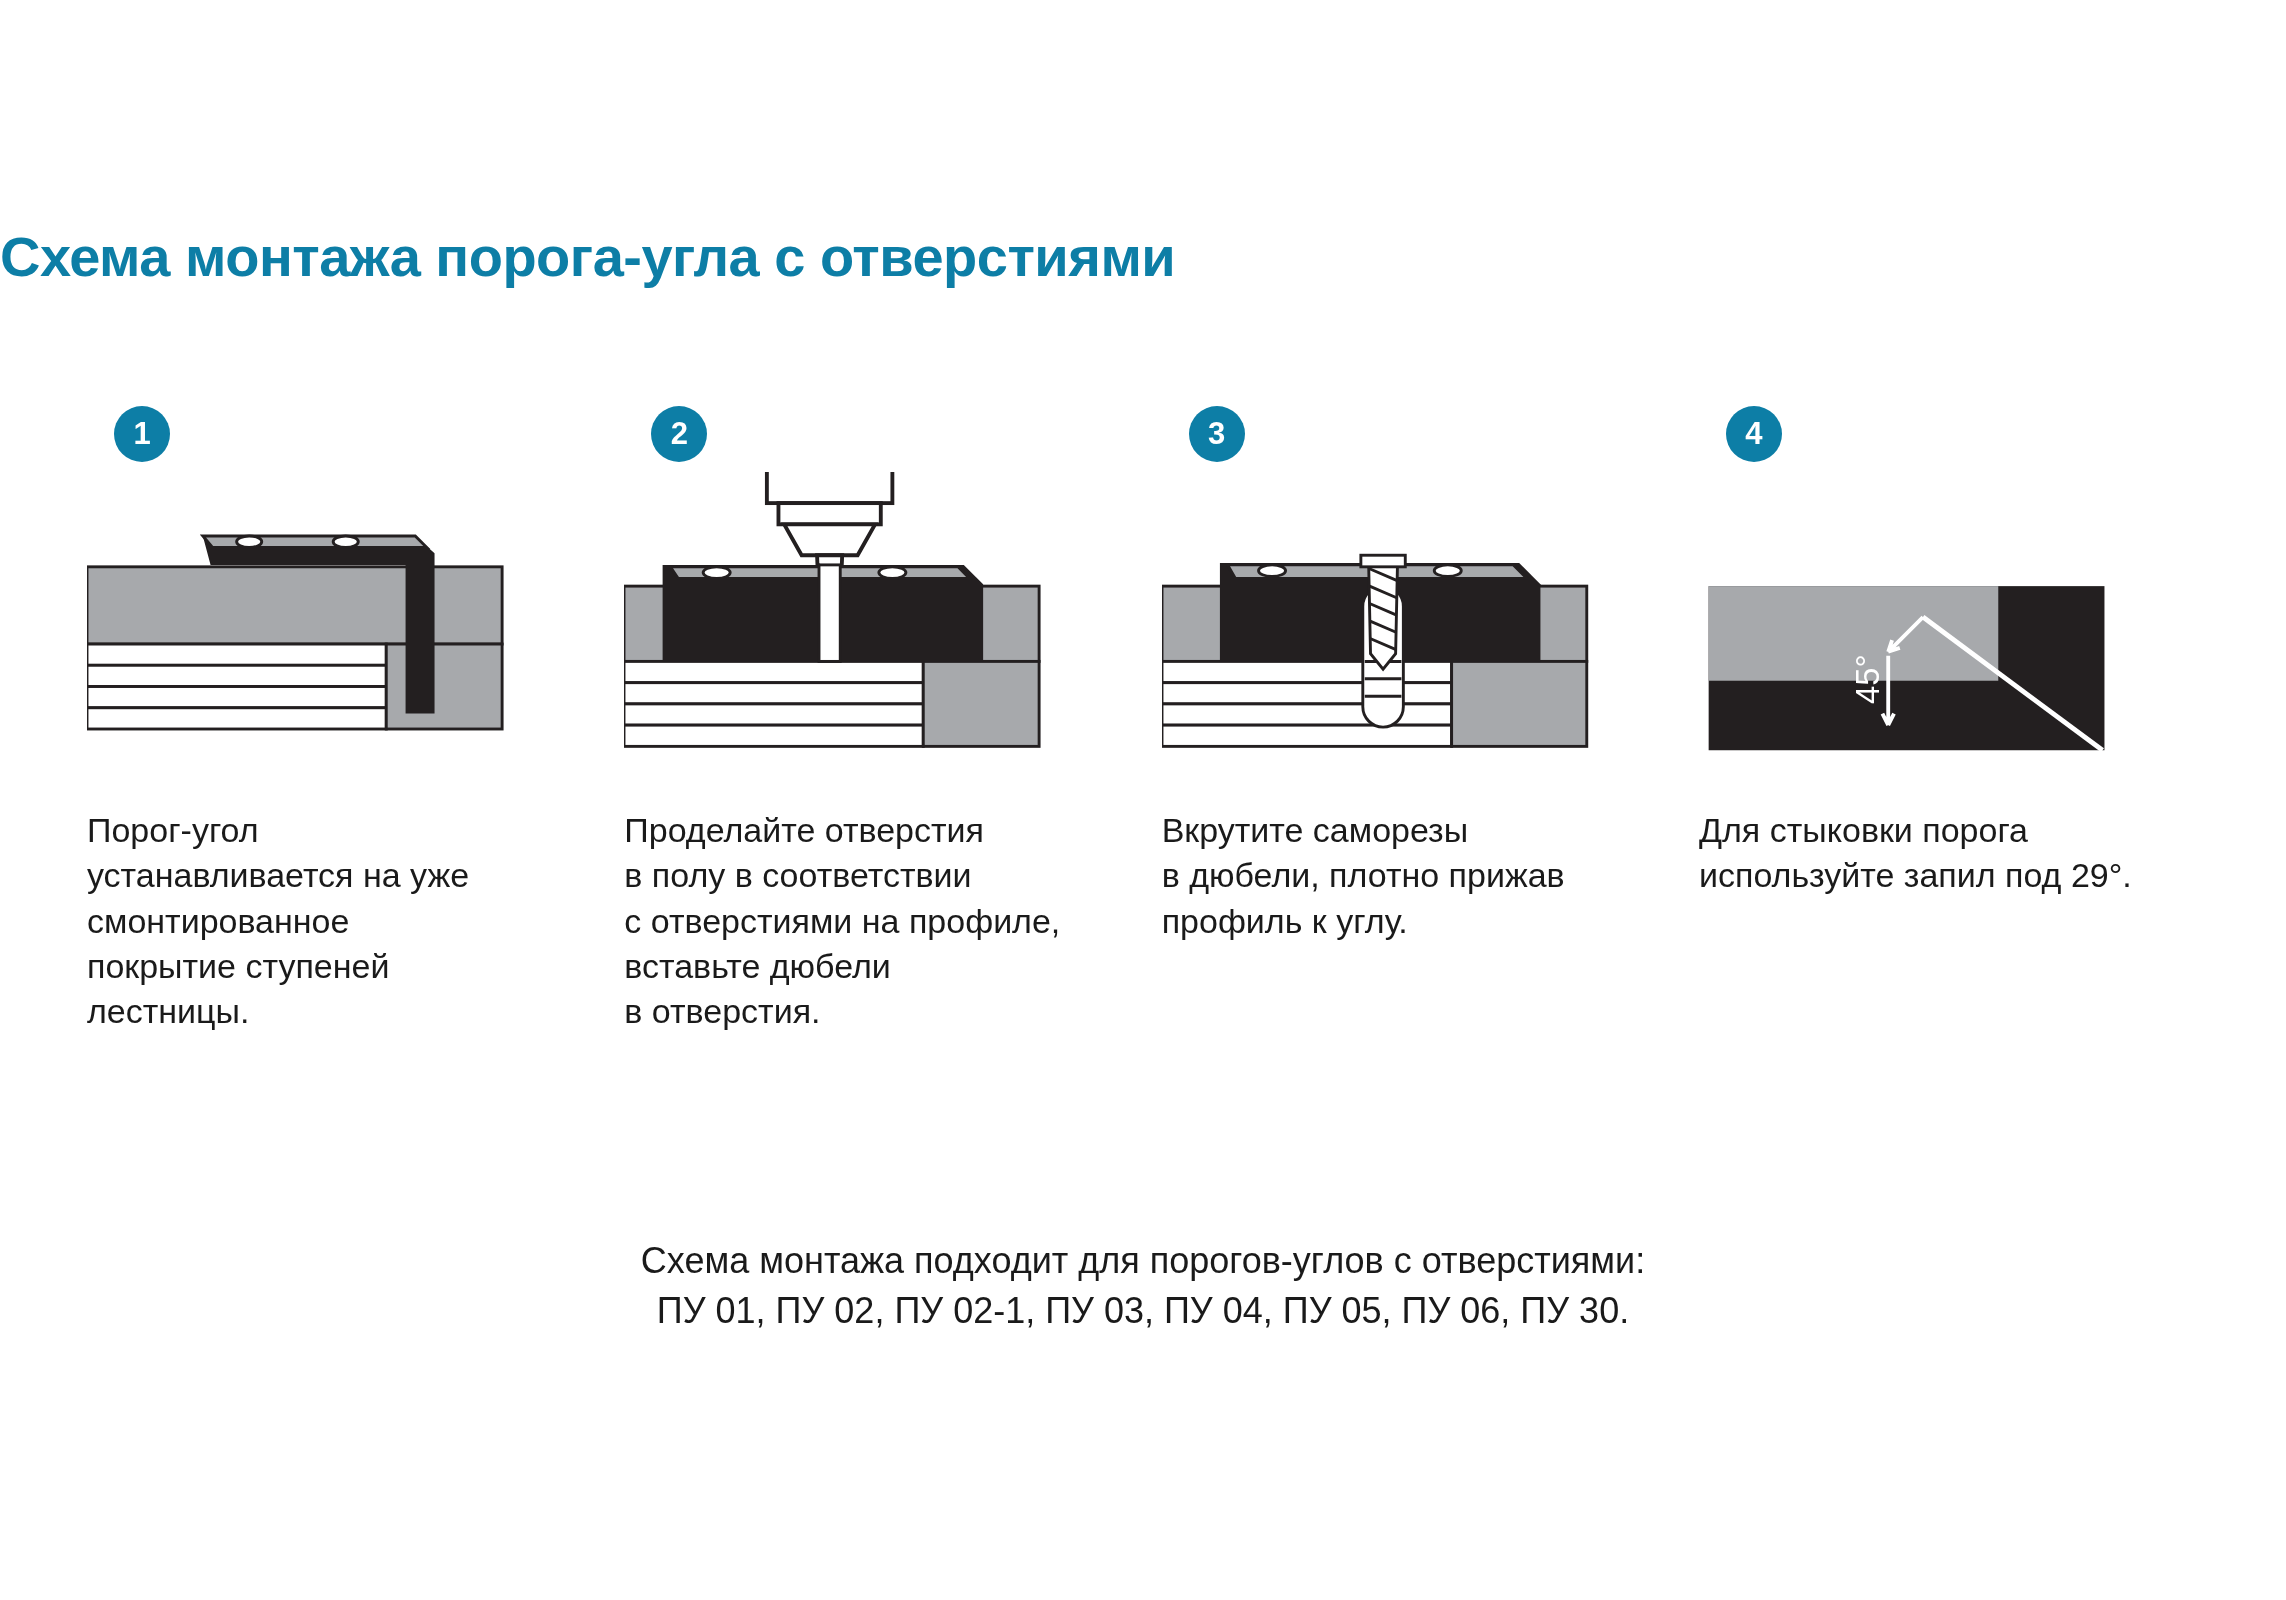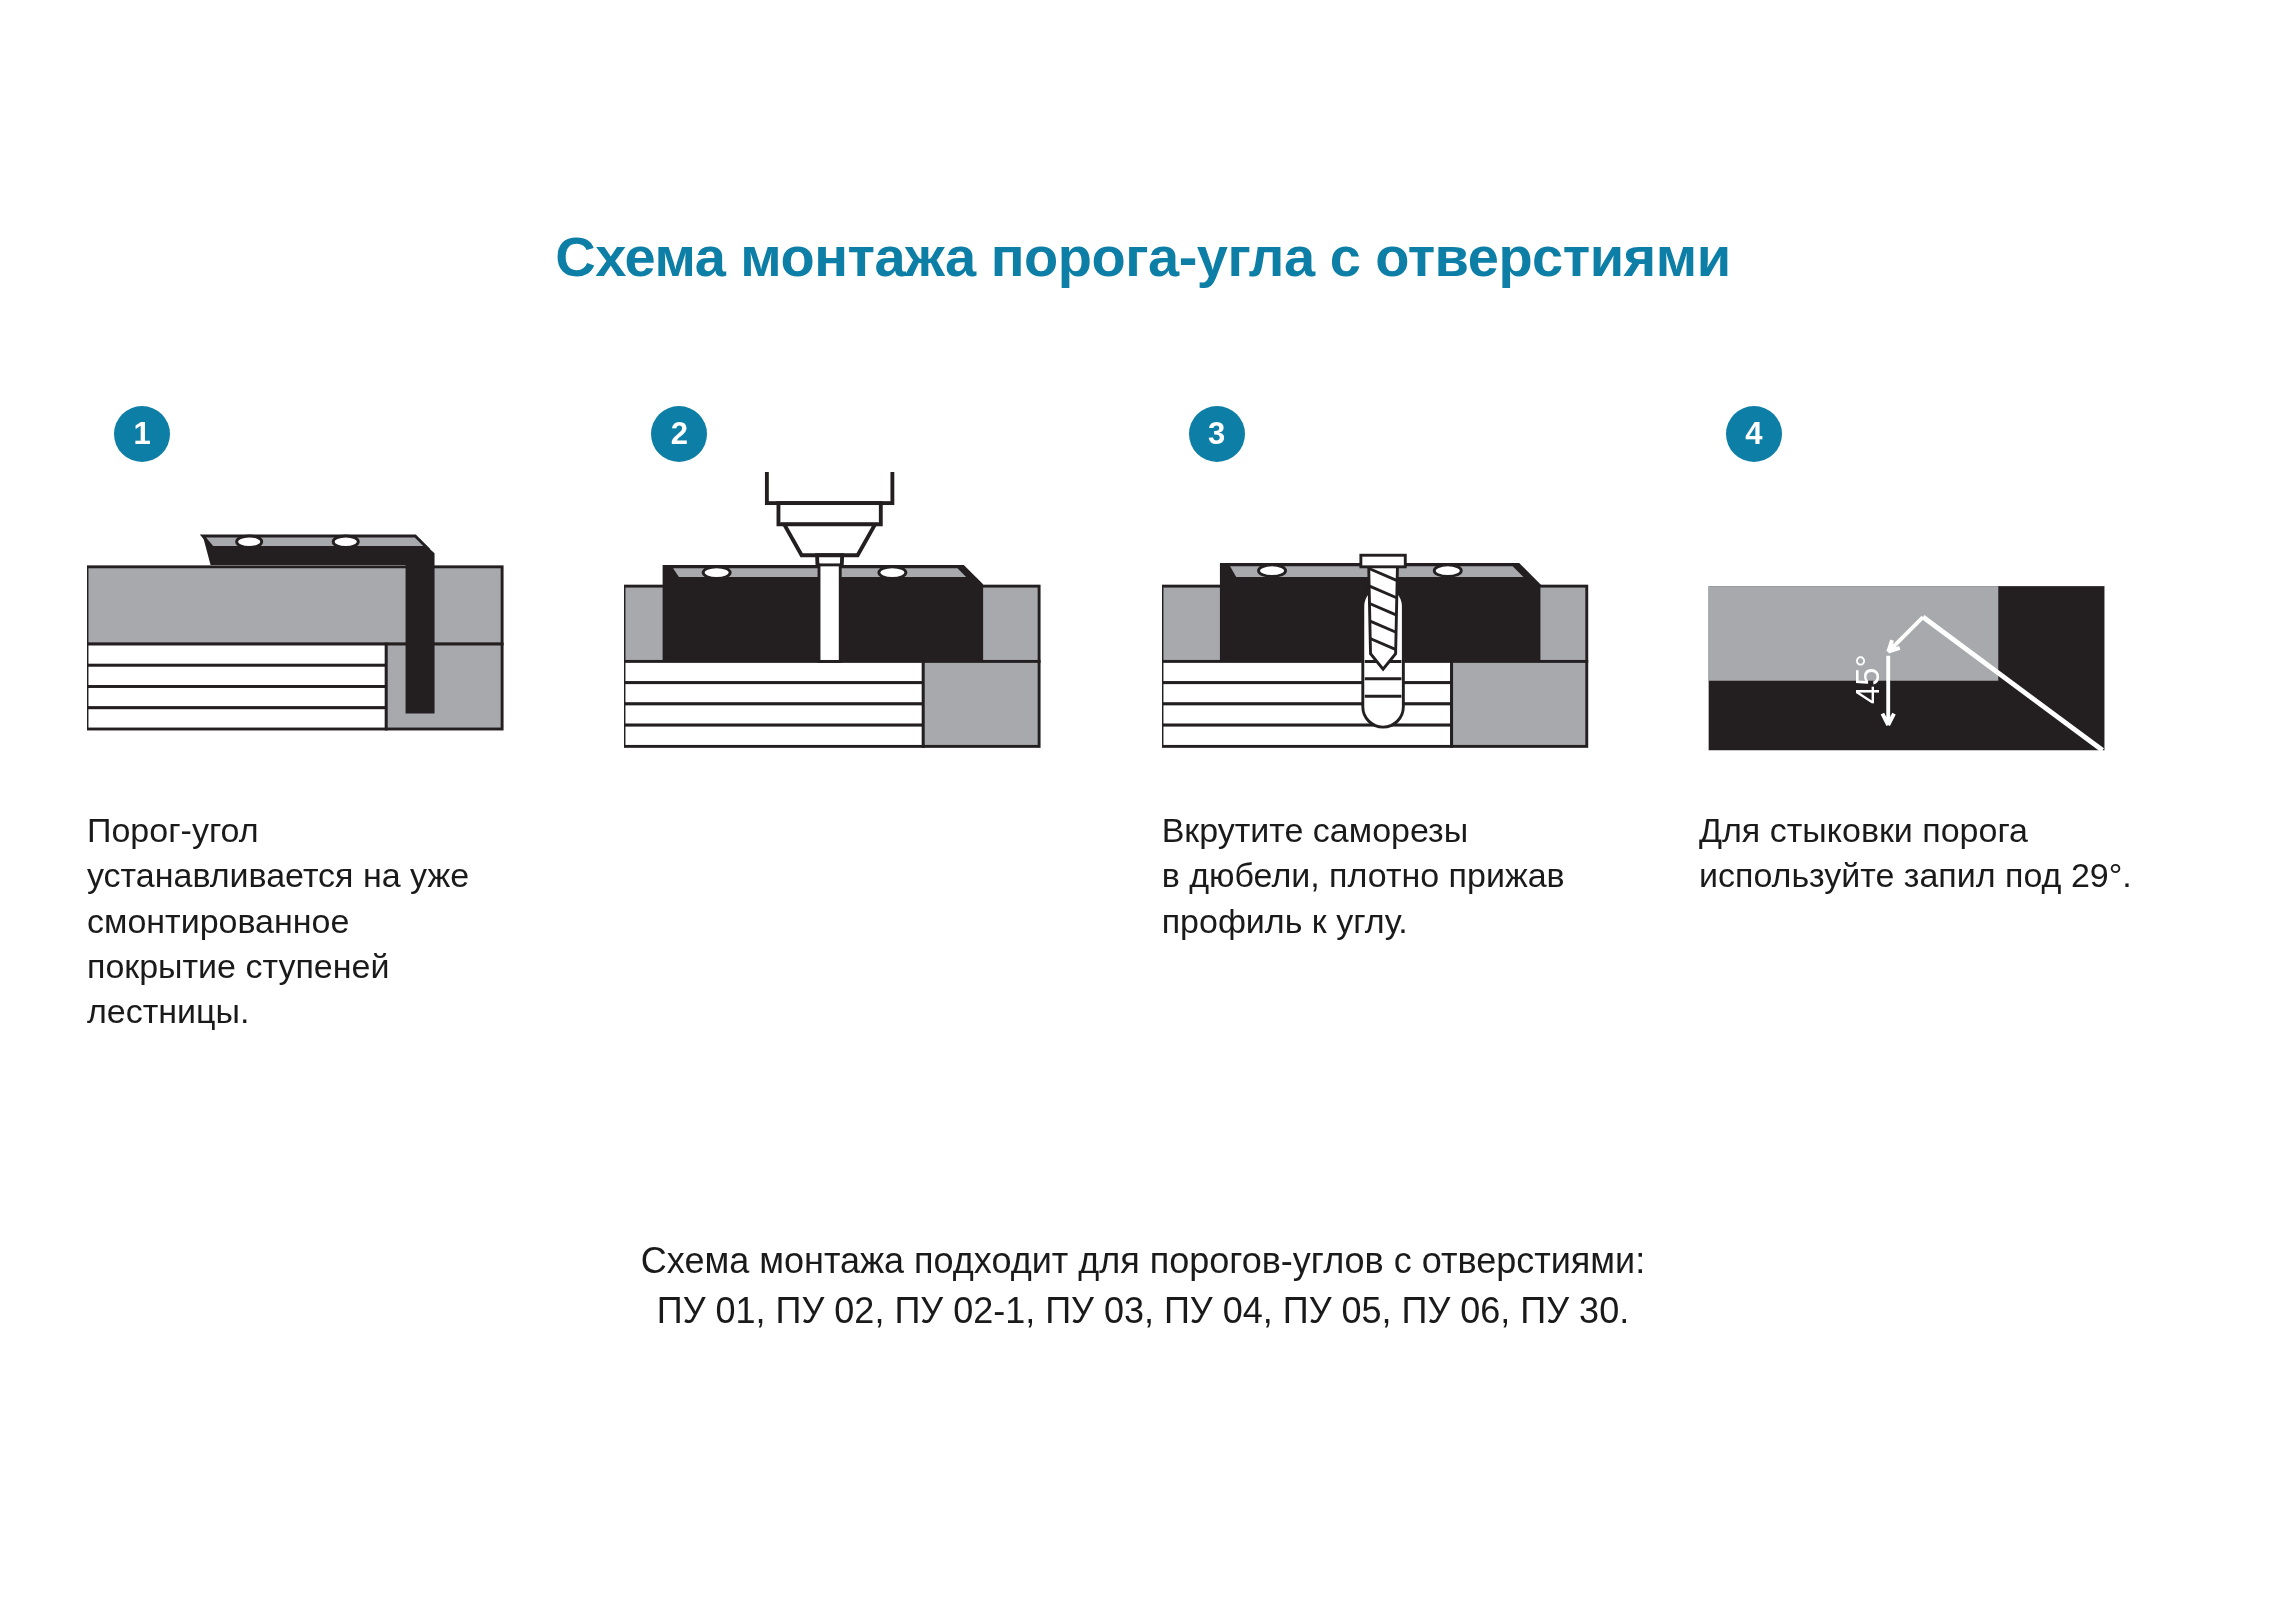--- a/index.html
+++ b/index.html
@@ -21,21 +21,21 @@
     height: 1601px;
     background: #ffffff;
   }
 
   
   .title {
     position: absolute;
     top: 224px;
     left: 0;
     width: 2286px;
-    text-align: center;
+    text-align: left;
     font-size: 56px;
     font-weight: bold;
     color: #0d7ea6;
     letter-spacing: -0.5px;
   }
 
   
   .steps {
     position: absolute;
     top: 406px;
@@ -149,20 +149,25 @@
           <rect x="310" y="196" width="120" height="88" fill="#a7a9ac" stroke="#231f20" stroke-width="3"></rect>
 
           <path d="M40 96 L352 96 L372 116 L372 196 L40 196 Z" fill="#231f20"></path>
           <path d="M48 98 L346 98 L358 110 L56 110 Z" fill="#a7a9ac" stroke="#231f20" stroke-width="3"></path>
           <ellipse cx="96" cy="104" rx="14" ry="6" fill="#ffffff" stroke="#231f20" stroke-width="3"></ellipse>
           <ellipse cx="278" cy="104" rx="14" ry="6" fill="#ffffff" stroke="#231f20" stroke-width="3"></ellipse>
 
           <rect x="202" y="96" width="22" height="100" fill="#ffffff" stroke="#231f20" stroke-width="3"></rect>
         </svg>
       </div>
+      <div class="caption">Проделайте отверстия
+в полу в соответствии
+с отверстиями на профиле,
+вставьте дюбели
+в отверстия.</div>
     </div>
 
     <div class="step">
       <div class="badge">3</div>
       <div class="art">
         <svg width="502" height="319" viewBox="0 0 520 330">
 
           <rect x="0" y="118" width="440" height="78" fill="#a7a9ac" stroke="#231f20" stroke-width="3"></rect>
           <rect x="0" y="196" width="300" height="22" fill="#ffffff" stroke="#231f20" stroke-width="3"></rect>
           <rect x="0" y="218" width="300" height="22" fill="#ffffff" stroke="#231f20" stroke-width="3"></rect>

